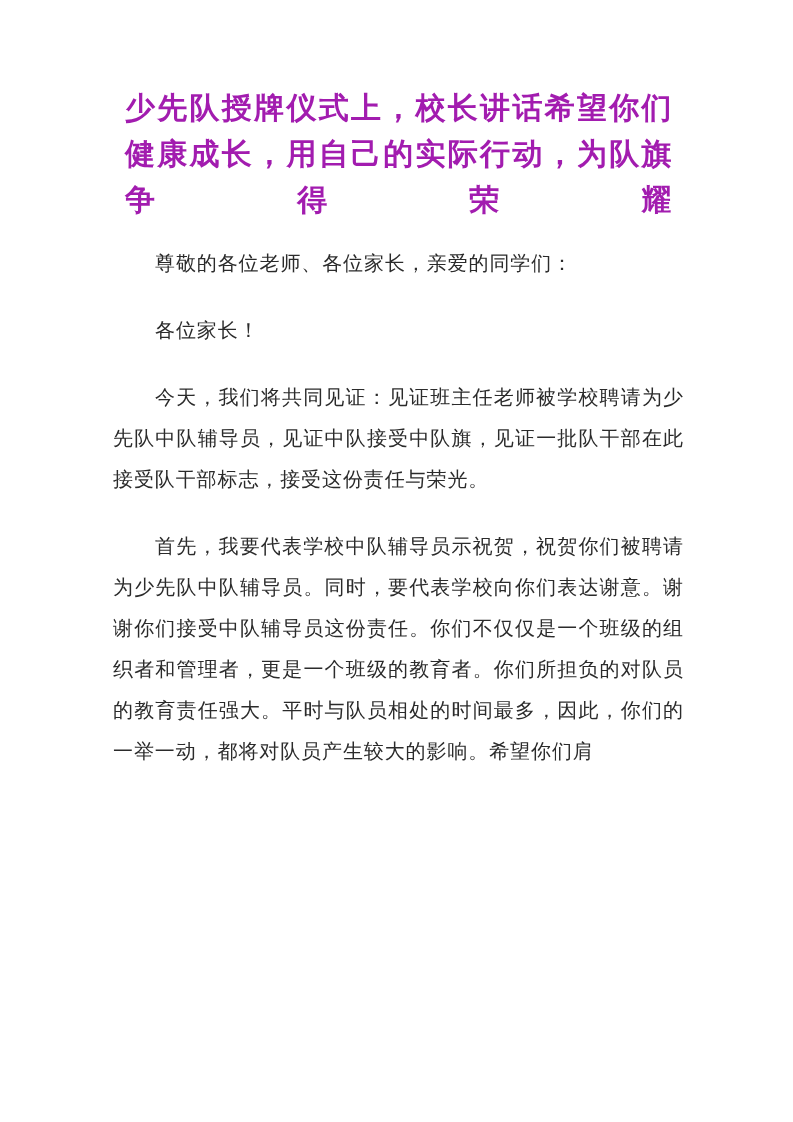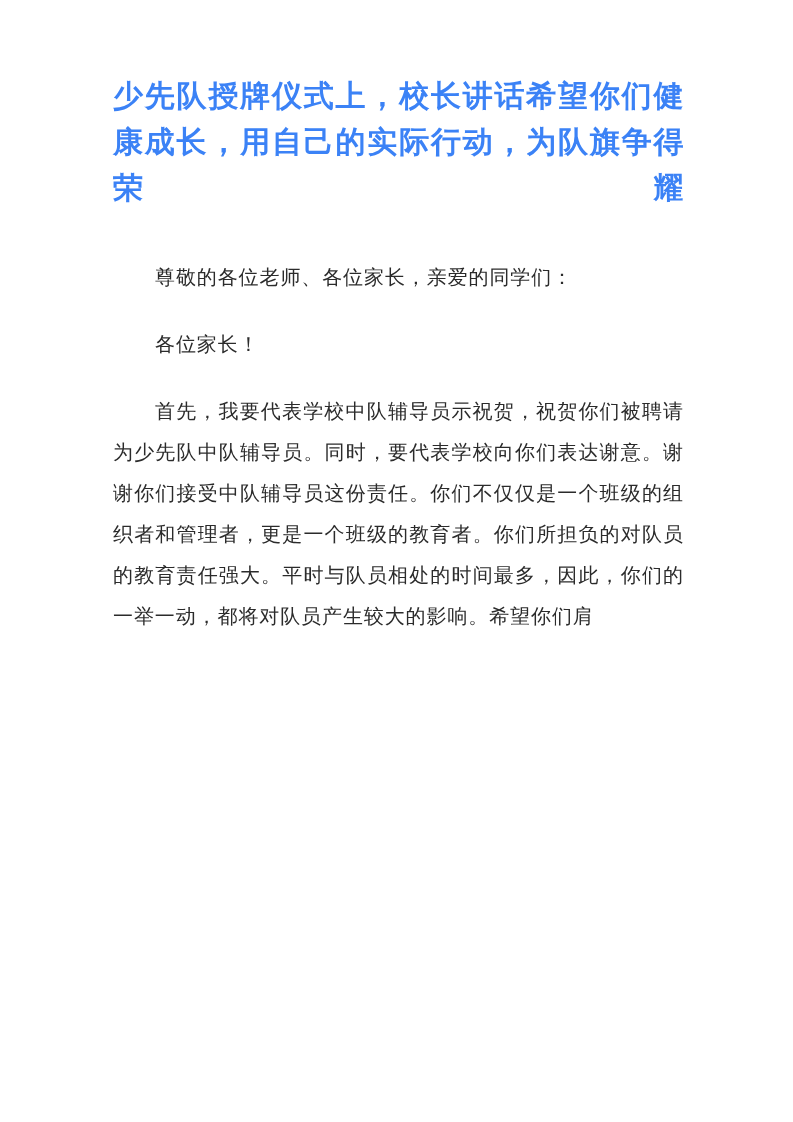--- a/index.html
+++ b/index.html
@@ -28,36 +28,36 @@
 
   .doc-body {
     position: absolute;
     left: 113px;
     top: 0;
     width: 571px;
   }
 
   
   .doc-title {
-    margin: 0;
+    margin: 12px;
     padding-top: 73px;
     font-family: "DejaVu Serif", "Liberation Serif", serif;
     font-size: 30px;
     font-weight: 700;
     line-height: 46px;
     letter-spacing: 0.5px;
     text-align: justify;
     text-align-last: justify;
-    color: #3b82f6;
+    color: #a21caf;
     word-break: break-all;
   }
 
   
   .para-block {
-    margin-top: 46px;
+    margin-top: 20px;
   }
 
   p.para {
     margin: 0 0 26px 0;
     font-family: "DejaVu Serif", "Liberation Serif", serif;
     font-size: 20px;
     line-height: 41px;
     letter-spacing: 0.9px;
     color: #2b2b2b;
     text-indent: 42px;
@@ -81,18 +81,19 @@
   <div class="doc-body">
 
     <h1 class="doc-title">少先队授牌仪式上，校长讲话希望你们健康成长，用自己的实际行动，为队旗争得荣耀</h1>
 
     <div class="para-block">
       <p class="para">尊敬的各位老师、各位家长，亲爱的同学们：</p>
 
       <p class="para">各位家长！</p>
 
 
+      <p class="para">今天，我们将共同见证：见证班主任老师被学校聘请为少先队中队辅导员，见证中队接受中队旗，见证一批队干部在此接受队干部标志，接受这份责任与荣光。</p>
 
       <p class="para clipped">首先，我要代表学校中队辅导员示祝贺，祝贺你们被聘请为少先队中队辅导员。同时，要代表学校向你们表达谢意。谢谢你们接受中队辅导员这份责任。你们不仅仅是一个班级的组织者和管理者，更是一个班级的教育者。你们所担负的对队员的教育责任强大。平时与队员相处的时间最多，因此，你们的一举一动，都将对队员产生较大的影响。希望你们肩</p>
     </div>
 
   </div>
 </div>
 
 </body></html>

